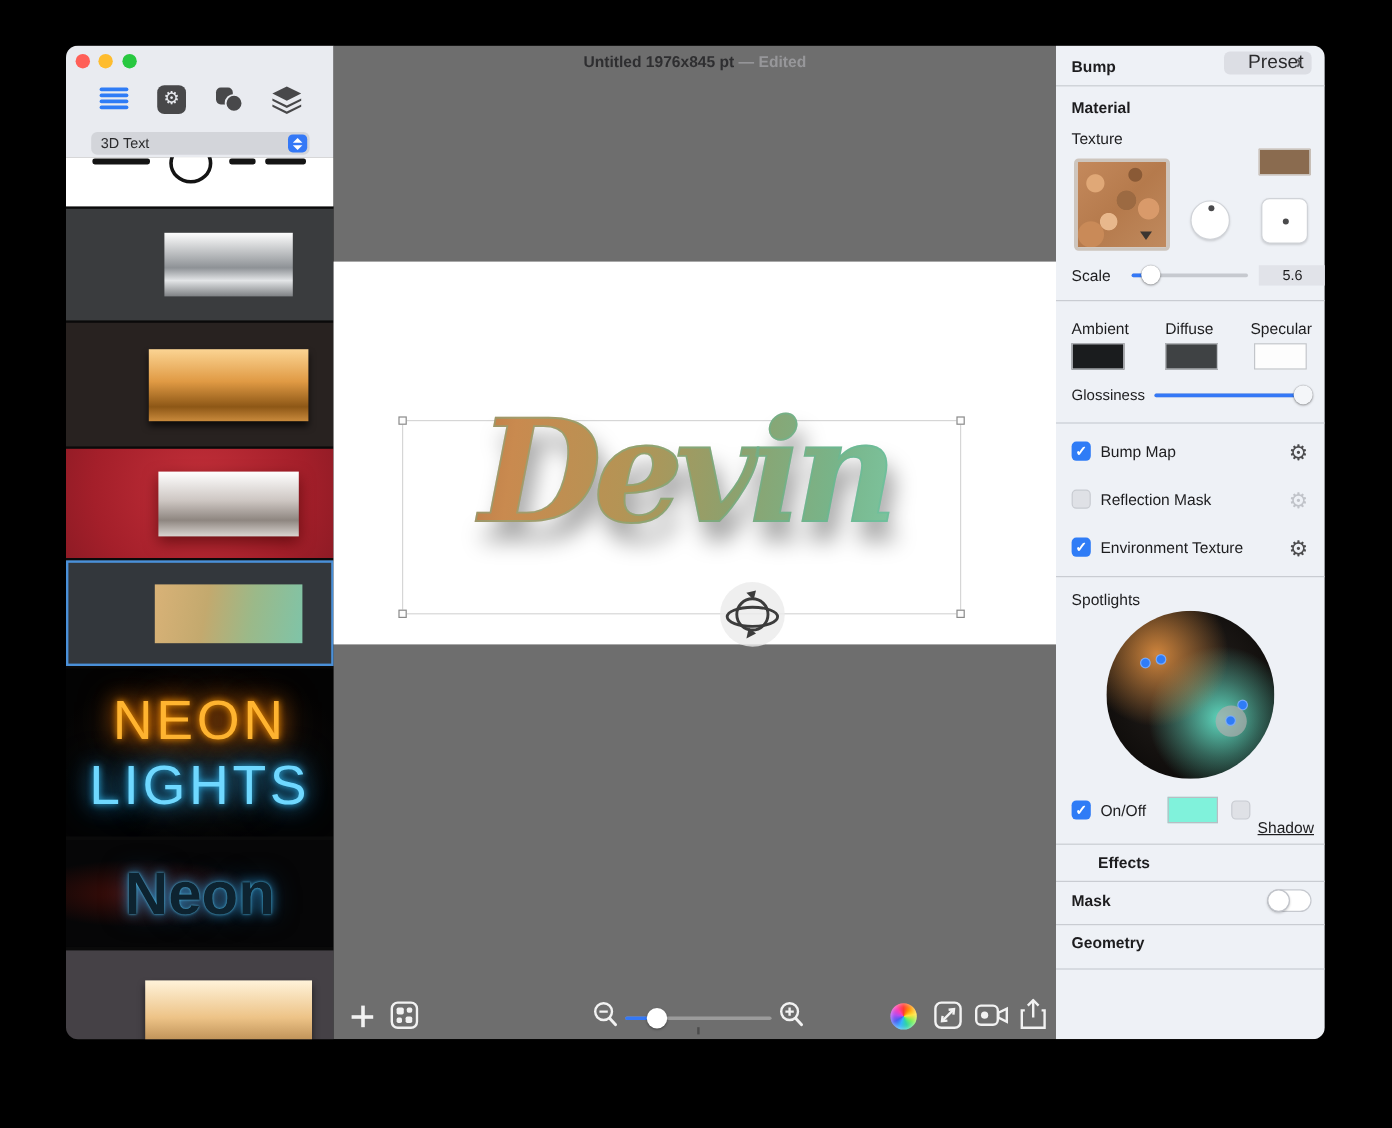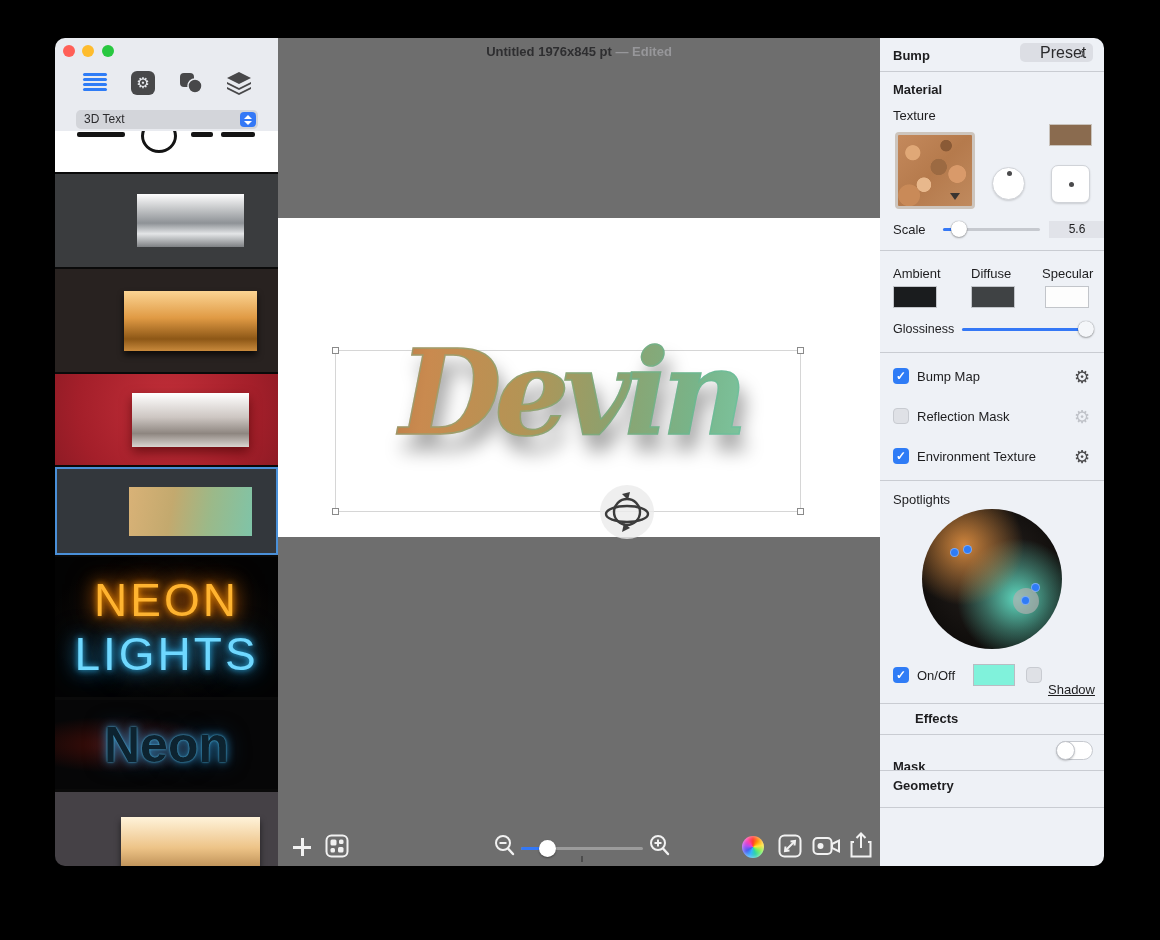--- a/index.html
+++ b/index.html
@@ -140,21 +140,21 @@
   .spot-dot { position:absolute; width:9px; height:9px; border-radius:50%; background:#2f7cf6; border:1px solid rgba(255,255,255,.35); }
   #spot-ring { position:absolute; left:91px; top:79px; width:26px; height:26px; border-radius:50%; background:rgba(175,175,175,.7); }
   #spot-ring .spot-dot { left:8px; top:8px; }
   #row-onoff { top:629px; }
   #spot-color { position:absolute; left:93px; top:-3px; width:42px; height:22px; background:#80f2db; border:1px solid #b9bdc3; }
   #chk-shadow { left:146px; }
   #lbl-shadow { position:absolute; left:168px; top:15px;text-decoration:underline; }
   #div4 { top:665px; }
   #lbl-effects { left:13px; top:673px; font-weight:bold;padding-left:22px; }
   #div5 { top:696px; }
-  #lbl-mask { left:13px; top:705px; font-weight:bold;margin-top:16px; }
+  #lbl-mask { left:13px; top:705px; font-weight:bold; }
   #mask-toggle { position:absolute; left:176px; top:703px; width:37px; height:19px; border-radius:10px; background:#fff; border:1px solid #c6c9cf; }
   #mask-toggle .tknob { position:absolute; left:-1px; top:-1px; width:19px; height:19px; border-radius:50%; background:#fff; border:1px solid #c0c3c9; box-shadow:0 1px 2px rgba(0,0,0,.2); }
   #div6 { top:732px; }
   #lbl-geometry { left:13px; top:740px; font-weight:bold; }
   #div7 { top:769px; }
 
   svg { display:block; }
 </style>
 </head>
 <body>

